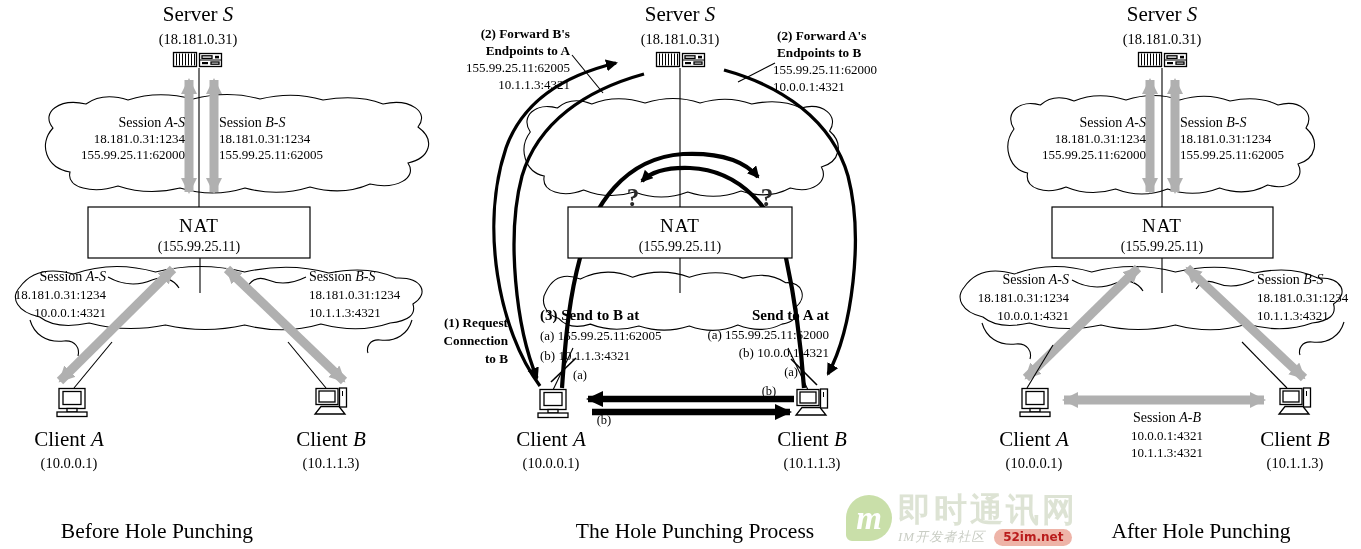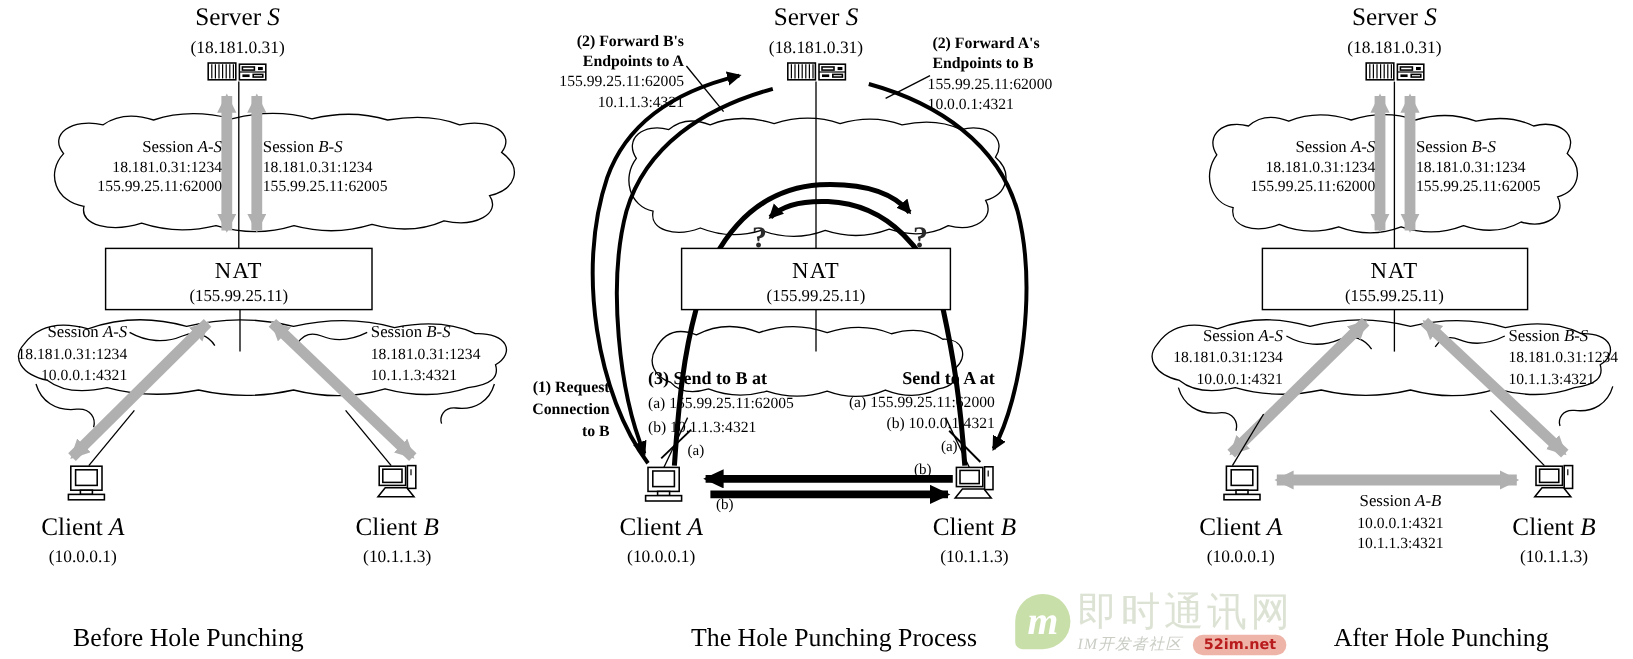--- a/index.html
+++ b/index.html
@@ -31,21 +31,21 @@
   .slash{stroke:#000;stroke-width:1.6;fill:none;}
   .icon rect,.icon polygon{fill:#fff;stroke:#000;stroke-width:1.3;}
   .icon .fillb{fill:#000;stroke:none;}
   .icon line,.icon path{stroke:#000;stroke-width:1;fill:none;}
   
   .wm{position:absolute;left:846px;top:492px;display:flex;align-items:flex-start;gap:6px;}
   .wm-logo{width:46px;height:46px;margin-top:3px;border-radius:50% 50% 50% 6px;
            background:var(--wm-green);color:#fff;
            font:italic bold 33px "Liberation Serif","DejaVu Serif",serif;
            display:flex;align-items:center;justify-content:center;}
-  .wm-title{font-weight:normal;font-size:33px;line-height:36px;color:var(--wm-text);
+  .wm-title{font-weight:bold;font-size:33px;line-height:36px;color:var(--wm-text);
             letter-spacing:3px;font-family:"DejaVu Sans",sans-serif;}
   .wm-row{display:flex;gap:9px;align-items:center;margin-top:0px;}
   .wm-sub{font:italic 13px "Liberation Serif",serif;color:var(--wm-sub);letter-spacing:1px;}
   .wm-badge{background:var(--wm-badge);color:#b91c1c;font:bold 12px "DejaVu Sans",sans-serif;
             padding:1px 9px 2px 9px;border-radius:9px;}
 </style>
 </head>
 <body>
 
 <div id="stage">

